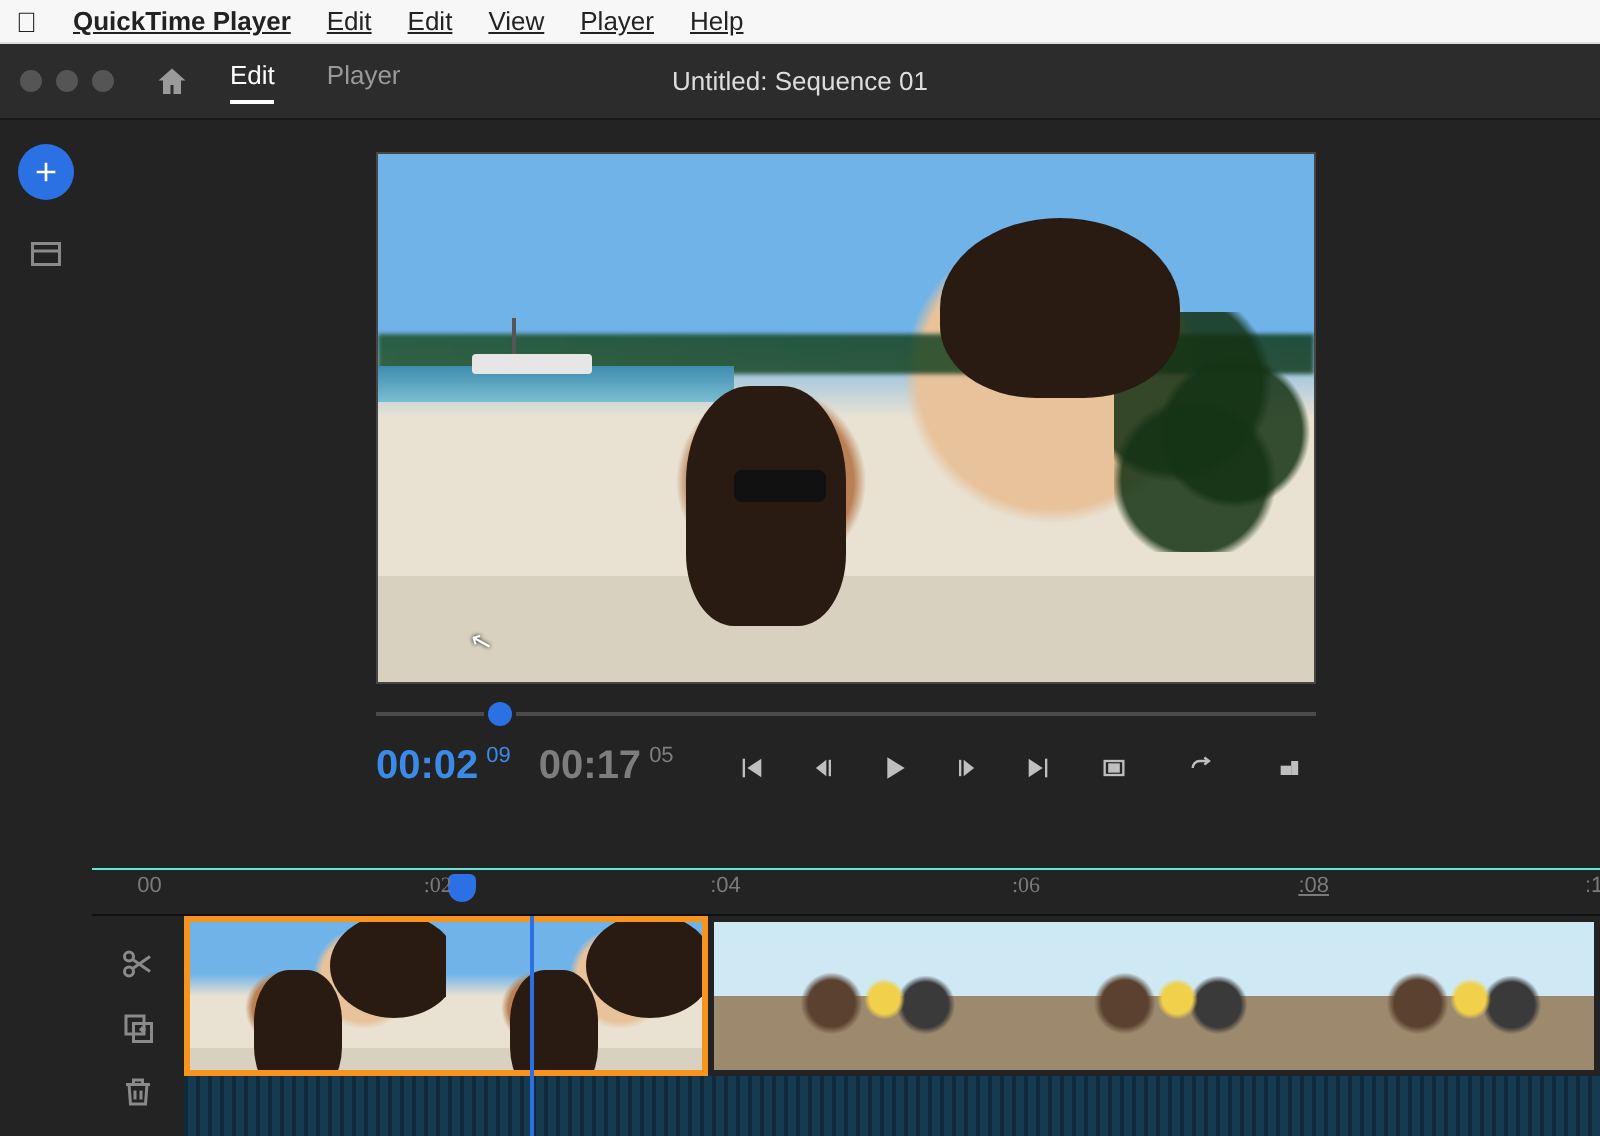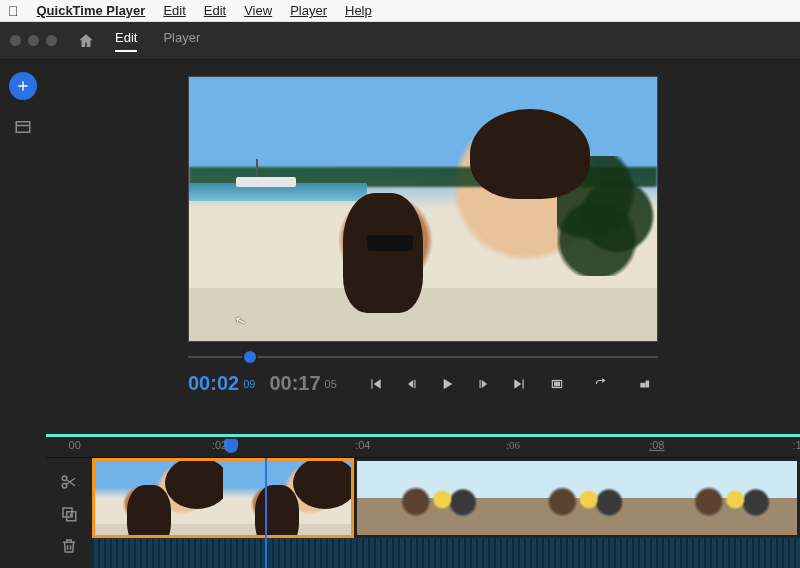--- a/index.html
+++ b/index.html
@@ -53,30 +53,30 @@
   .water { position:absolute; left:0; top:40%; width:38%; height:18px; background:linear-gradient(#3f8caf,#7abed2); }
   .boat { position:absolute; left:10%; top:38%; width:60px; height:10px; background:#e6e6e6; border-radius:2px; }
   .boat::after { content:""; position:absolute; left:20px; top:-18px; width:2px; height:18px; background:#555; }
   .cursor { position:absolute; left:46px; top:236px; color:#fff; font-size:13px; text-shadow:0 0 2px #000; transform: rotate(-16deg);}
   
   .scrub { position: relative; height: 18px; margin-top: 6px; }
   .scrub-line { position:absolute; left:0; right:0; top:8px; height:2px; background:#4b4b4b; }
   .scrub-dot { position:absolute; top:3px; width:12px; height:12px; border-radius:50%; background:#2b71e3; box-shadow:0 0 0 2px #232323; }
   
   .transport { display:flex; align-items:center; gap:14px; margin-top:6px; color:#a8a8a8; font-size:13px; }
-  .time { display:flex; align-items:center; gap:4px; }
+  .time { display:flex; align-items:flex-start; gap:4px; }
   .time .big { color:#3b8be6; font-size:20px; font-weight:600; }
   .time .sm  { color:#3b8be6; font-size:11px; }
   .time.dim .big, .time.dim .sm { color:#7d7d7d; }
   .spacer { flex:1; }
   .tbtn { width:26px; height:22px; display:flex; align-items:center; justify-content:center; color:#bfbfbf; }
   .tbtn svg { display:block; }
   .right-tools { display:flex; gap:18px; margin-left:auto; }
   
-  .ruler { height: 24px; position: relative; border-top:3px solid #5eead4; border-bottom:1px solid #111; margin-top: 19px; }
+  .ruler { height: 24px; position: relative; border-top:1px solid #5eead4; border-bottom:1px solid #111; margin-top: 19px; }
   .ruler .tick { position:absolute; top:2px; font-size:11px; color:#7a7a7a; }
   .playhead-top { position:absolute; top:2px; width:14px; height:14px; background:#2b71e3; border-radius:3px 3px 7px 7px; transform:translateX(-50%); }
   
   .strip-row { display:flex; height:110px; }
   .tool-col { width:46px; display:flex; flex-direction:column; align-items:center; justify-content:space-around; padding:8px 0 6px; color:#8a8a8a; }
   .tool-col .tbtn { width:30px; height:24px; }
   .strip { flex:1; position:relative; overflow:hidden; }
   .clips { position:absolute; left:0; right:0; top:0; bottom:30px; display:flex; }
   .clip { height:100%; position:relative; overflow:hidden; border:3px solid transparent; }
   .clip.sel { border-color:#f7941d; }
@@ -125,20 +125,21 @@
     </div>
     <span class="home-icon">
       <svg width="18" height="18" viewBox="0 0 24 24" fill="#9a9a9a">
           <path d="M12 3l9 8h-3v9h-5v-6H11v6H6v-9H3z"></path>
         </svg>
     </span>
     <div class="mode-tabs">
       <span class="mode-tab active">Edit</span>
       <span class="mode-tab">Player</span>
     </div>
+    <div class="doc-title">Untitled: Sequence 01</div>
   </div>
 
   <div class="body">
 
     <div class="rail">
       <div class="plus">
         <svg width="16" height="16" viewBox="0 0 24 24" fill="#fff">
             <path d="M11 5h2v6h6v2h-6v6h-2v-6H5v-2h6z"></path>
           </svg>
       </div>
@@ -228,21 +229,21 @@
                   </svg>
               </div>
             </div>
           </div>
         </div>
       </div>
 
       <div class="ruler" id="ruler">
         <div class="playhead-top" id="playhead-top" style="left: 24.5%;"></div>
       <span class="tick" style="left: 3%;">00</span>
-          <span class="tick" style="left: 22%;">:02</span>
+          <span class="tick" style="left: 22%; font-family: Liberation Serif, serif;">:02</span>
           <span class="tick" style="left: 41%;">:04</span>
           <span class="tick" style="left: 61%; font-family: Liberation Serif, serif;">:06</span>
           <span class="tick" style="left: 80%; text-decoration: underline;">:08</span>
           <span class="tick" style="left: 99%;">:10</span>
         </div>
 
       <div class="strip-row">
         <div class="tool-col">
           <div class="tbtn">
             <svg width="18" height="18" viewBox="0 0 24 24" fill="none" stroke="#8a8a8a" stroke-width="2">

